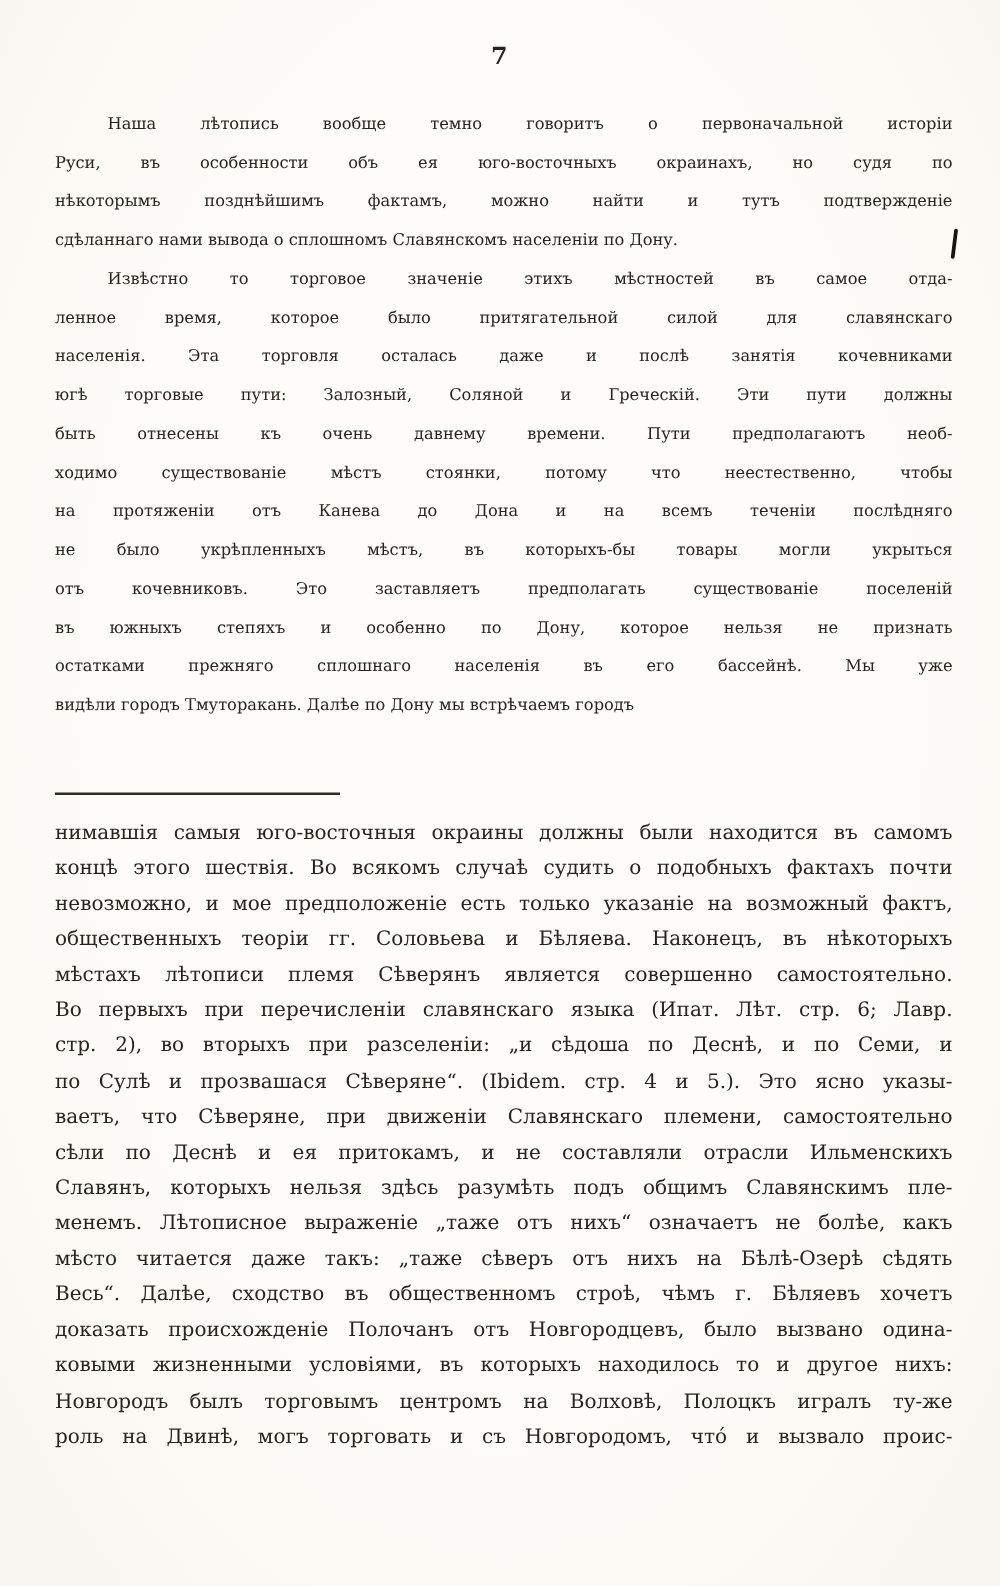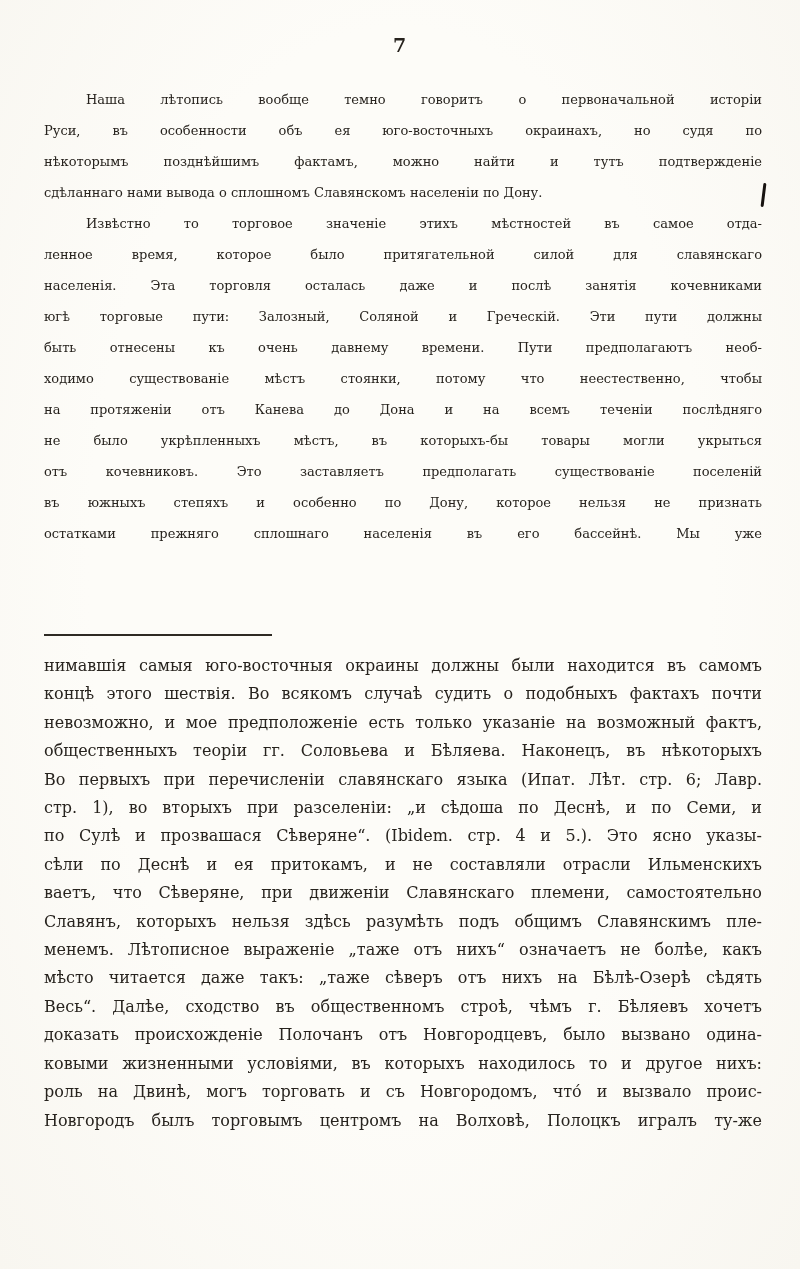--- a/index.html
+++ b/index.html
@@ -93,40 +93,42 @@
         <div class="tline">ленное время, которое было притягательной силой для славянскаго</div>
         <div class="tline">населенія. Эта торговля осталась даже и послѣ занятія кочевниками</div>
         <div class="tline">югѣ торговые пути: Залозный, Соляной и Греческій. Эти пути должны</div>
         <div class="tline">быть отнесены къ очень давнему времени. Пути предполагаютъ необ-</div>
         <div class="tline">ходимо существованіе мѣстъ стоянки, потому что неестественно, чтобы</div>
         <div class="tline">на протяженіи отъ Канева до Дона и на всемъ теченіи послѣдняго</div>
         <div class="tline">не было укрѣпленныхъ мѣстъ, въ которыхъ-бы товары могли укрыться</div>
         <div class="tline">отъ кочевниковъ. Это заставляетъ предполагать существованіе поселеній</div>
         <div class="tline">въ южныхъ степяхъ и особенно по Дону, которое нельзя не признать</div>
         <div class="tline">остатками прежняго сплошнаго населенія въ его бассейнѣ. Мы уже</div>
+        <div class="tline last">видѣли городъ Тмуторакань. Далѣе по Дону мы встрѣчаемъ городъ</div>
       </div>
   </div>
 
   <div class="footnote-rule"></div>
 
   <div class="footnote para">
       <div class="tline">нимавшія самыя юго-восточныя окраины должны были находится въ самомъ</div>
       <div class="tline">концѣ этого шествія. Во всякомъ случаѣ судить о подобныхъ фактахъ почти</div>
       <div class="tline">невозможно, и мое предположеніе есть только указаніе на возможный фактъ,</div>
       <div class="tline">общественныхъ теоріи гг. Соловьева и Бѣляева. Наконецъ, въ нѣкоторыхъ</div>
+      <div class="tline">мѣстахъ лѣтописи племя Сѣверянъ является совершенно самостоятельно.</div>
       <div class="tline">Во первыхъ при перечисленіи славянскаго языка (Ипат. Лѣт. стр. 6; Лавр.</div>
-      <div class="tline">стр. 1), во вторыхъ при разселеніи: „и сѣдоша по Деснѣ, и по Семи, и</div>
+      <div class="tline">стр. 2), во вторыхъ при разселеніи: „и сѣдоша по Деснѣ, и по Семи, и</div>
       <div class="tline">по Сулѣ и прозвашася Сѣверяне“. (Ibidem. стр. 4 и 5.). Это ясно указы-</div>
+      <div class="tline">ваетъ, что Сѣверяне, при движеніи Славянскаго племени, самостоятельно</div>
       <div class="tline">сѣли по Деснѣ и ея притокамъ, и не составляли отрасли Ильменскихъ</div>
-      <div class="tline">ваетъ, что Сѣверяне, при движеніи Славянскаго племени, самостоятельно</div>
       <div class="tline">Славянъ, которыхъ нельзя здѣсь разумѣть подъ общимъ Славянскимъ пле-</div>
       <div class="tline">менемъ. Лѣтописное выраженіе „таже отъ нихъ“ означаетъ не болѣе, какъ</div>
       <div class="tline">мѣсто читается даже такъ: „таже сѣверъ отъ нихъ на Бѣлѣ-Озерѣ сѣдять</div>
       <div class="tline">Весь“. Далѣе, сходство въ общественномъ строѣ, чѣмъ г. Бѣляевъ хочетъ</div>
       <div class="tline">доказать происхожденіе Полочанъ отъ Новгородцевъ, было вызвано одина-</div>
       <div class="tline">ковыми жизненными условіями, въ которыхъ находилось то и другое нихъ:</div>
+      <div class="tline">Новгородъ былъ торговымъ центромъ на Волховѣ, Полоцкъ игралъ ту-же</div>
       <div class="tline">роль на Двинѣ, могъ торговать и съ Новгородомъ, что́ и вызвало проис-</div>
-      <div class="tline">Новгородъ былъ торговымъ центромъ на Волховѣ, Полоцкъ игралъ ту-же</div>
     </div>
 
   <div class="margin-mark"></div>
 
 </div>
 
 </body></html>

